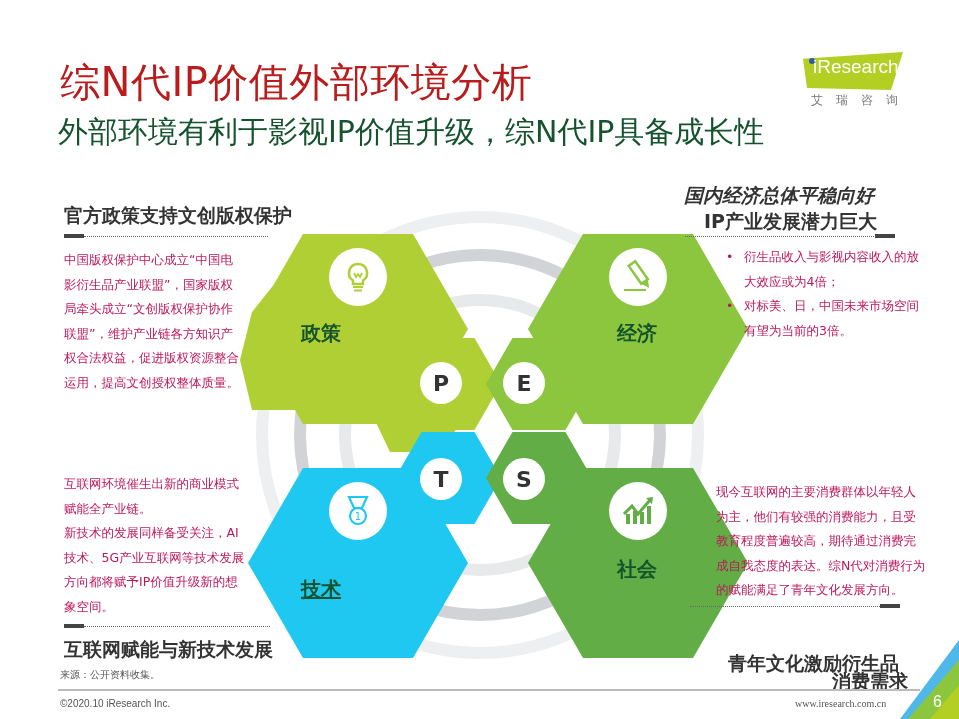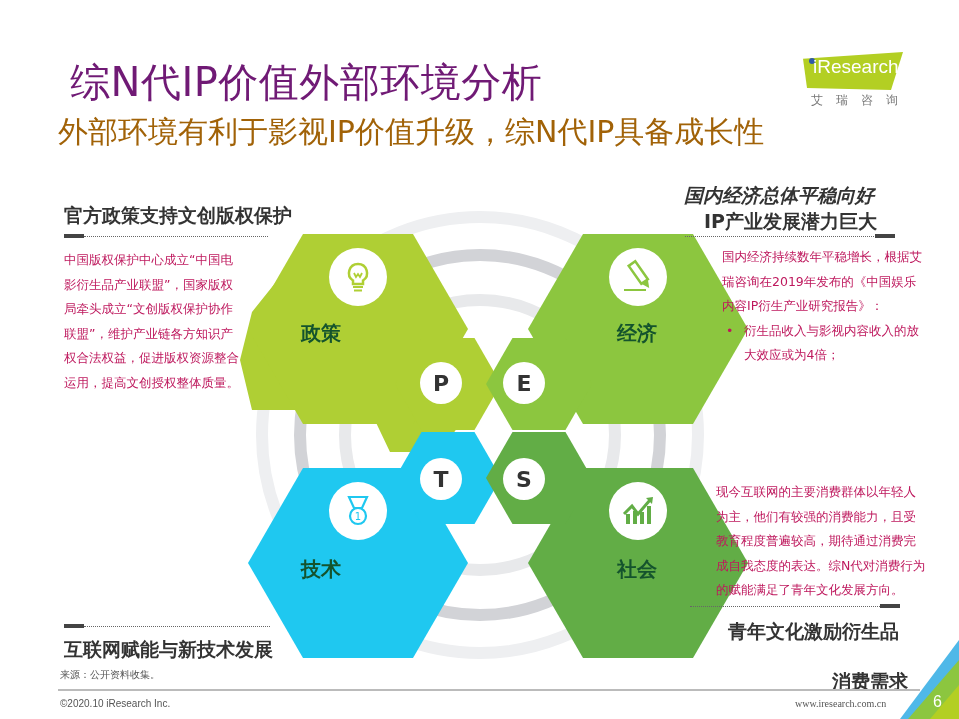--- a/index.html
+++ b/index.html
@@ -1,20 +1,20 @@
 <!DOCTYPE html>
 <html><head>
 <meta charset="utf-8">
 <style>
   html,body{margin:0;padding:0;}
   body{width:959px;height:719px;position:relative;overflow:hidden;background:#fff;
        font-family:"DejaVu Sans","Liberation Sans",sans-serif;color:#404040;}
   .abs{position:absolute;}
-  .title{left:70px;top:58px;font-size:40px;color:#701a75;letter-spacing:0.5px;white-space:nowrap;line-height:48px;}
-  .subtitle{left:58px;top:112px;font-size:30px;color:#a16207;white-space:nowrap;line-height:40px;}
+  .title{left:60px;top:58px;font-size:40px;color:#b91c1c;letter-spacing:0.5px;white-space:nowrap;line-height:48px;}
+  .subtitle{left:58px;top:112px;font-size:30px;color:#14532d;white-space:nowrap;line-height:40px;}
   .logo{left:795px;top:50px;width:115px;height:58px;}
   .logo-box{position:absolute;left:8px;top:2px;width:100px;height:38px;background:#b3cf23;
             clip-path:polygon(0 18%,100% 0,88% 100%,4% 95%);}
   .logo-text{position:absolute;left:18px;top:6px;color:#fff;font-size:19px;font-family:"Liberation Sans",sans-serif;}
   .logo-dot{position:absolute;left:14px;top:8px;width:6px;height:6px;border-radius:50%;background:#2f5aa8;}
   .logo-cn{position:absolute;left:16px;top:42px;font-size:12px;color:#777;letter-spacing:13px;white-space:nowrap;}
 
   .heading{font-size:19px;font-weight:bold;color:#333;white-space:nowrap;line-height:26px;}
   .body-text{font-size:12.5px;color:#be185d;line-height:24.5px;}
   .bullet-list{list-style:none;margin:0;padding:0;}
@@ -89,21 +89,21 @@
 <div class="abs hexbig" style="left:248px;top:468px;background:#1fc8f0;"></div>
 <div class="abs hexsmall" style="left:395px;top:432px;background:#1fc8f0;"></div>
 <div class="abs" style="left:380px;top:470px;width:40px;height:40px;background:#1fc8f0;"></div>
 <div class="abs circle-icon" style="left:329px;top:482px;">
   <svg width="34" height="34" viewBox="0 0 34 34">
     <polygon points="8,3 26,3 21,14 13,14" fill="none" stroke="#1fc8f0" stroke-width="2.2"></polygon>
     <circle cx="17" cy="22" r="8" fill="none" stroke="#1fc8f0" stroke-width="2.2"></circle>
     <text x="17" y="26" font-size="10" text-anchor="middle" fill="#1fc8f0" font-family="DejaVu Sans, sans-serif">1</text>
   </svg>
 </div>
-<div class="abs hex-label" style="left:301px;top:556px;">技术</div>
+<div class="abs hex-label" style="left:301px;top:576px;text-decoration:underline;">技术</div>
 <div class="abs letter-circle" style="left:420px;top:458px;">T</div>
 
 <div class="abs hexbig" style="left:528px;top:468px;background:#62ad46;"></div>
 <div class="abs hexsmall" style="left:486px;top:432px;background:#62ad46;"></div>
 <div class="abs" style="left:560px;top:470px;width:40px;height:40px;background:#62ad46;"></div>
 <div class="abs circle-icon" style="left:609px;top:482px;">
   <svg width="36" height="34" viewBox="0 0 36 34">
     <polyline points="4,20 12,12 18,20 30,6" fill="none" stroke="#62ad46" stroke-width="3"></polyline>
     <polygon points="26,4 33,3 32,10" fill="#62ad46"></polygon>
     <rect x="6" y="20" width="4" height="10" fill="#62ad46"></rect>
@@ -118,36 +118,38 @@
 <div class="abs heading" style="left:64px;top:202px;">官方政策支持文创版权保护</div>
 <div class="abs thickbar" style="left:64px;top:234px;width:20px;"></div>
 <div class="abs dotline" style="left:84px;top:236px;width:184px;"></div>
 <div class="abs body-text" style="left:64px;top:248px;width:176px;">中国版权保护中心成立“中国电影衍生品产业联盟”，国家版权局牵头成立“文创版权保护协作联盟”，维护产业链各方知识产权合法权益，促进版权资源整合运用，提高文创授权整体质量。</div>
 
 <div class="abs heading" style="left:684px;top:182px;font-style:italic;">国内经济总体平稳向好</div>
 <div class="abs heading" style="left:704px;top:208px;">IP产业发展潜力巨大</div>
 <div class="abs dotline" style="left:685px;top:236px;width:195px;"></div>
 <div class="abs thickbar" style="left:875px;top:234px;width:20px;"></div>
 <div class="abs body-text" style="left:722px;top:245px;width:200px;">
-  <div>国内经济持续数年平稳增长，根据艾瑞咨询在2019年发布的《中国娱乐内容IP衍生产业研究报告》：</div>
   <ul class="bullet-list">
     <li>衍生品收入与影视内容收入的放大效应或为4倍；</li>
+    <li>对标美、日，中国未来市场空间有望为当前的3倍。</li>
   </ul>
 </div>
 
 <div class="abs body-text" style="left:64px;top:472px;width:186px;">
+  <div>互联网环境催生出新的商业模式赋能全产业链。</div>
+  <div>新技术的发展同样备受关注，AI技术、5G产业互联网等技术发展方向都将赋予IP价值升级新的想象空间。</div>
 </div>
 <div class="abs thickbar" style="left:64px;top:624px;width:20px;"></div>
 <div class="abs dotline" style="left:84px;top:626px;width:186px;"></div>
 <div class="abs heading" style="left:64px;top:636px;">互联网赋能与新技术发展</div>
 
 <div class="abs body-text" style="left:716px;top:480px;width:210px;">现今互联网的主要消费群体以年轻人为主，他们有较强的消费能力，且受教育程度普遍较高，期待通过消费完成自我态度的表达。综N代对消费行为的赋能满足了青年文化发展方向。</div>
 <div class="abs dotline" style="left:690px;top:606px;width:200px;"></div>
 <div class="abs thickbar" style="left:880px;top:604px;width:20px;"></div>
-<div class="abs heading" style="left:728px;top:618px;">青年文化激励衍生品</div>
+<div class="abs heading" style="left:728px;top:650px;">青年文化激励衍生品</div>
 <div class="abs heading" style="left:832px;top:668px;">消费需求</div>
 
 <div class="abs footer-src">来源：公开资料收集。</div>
 <div class="abs footer-line"></div>
 <div class="abs footer-copy">©2020.10 iResearch Inc.</div>
 <div class="abs footer-url">www.iresearch.com.cn</div>
 <svg class="abs" style="left:900px;top:640px;" width="59" height="79">
   <polygon points="59,0 59,40 20,79 0,79" fill="#4fb8e8"></polygon>
   <polygon points="59,20 59,79 8,79" fill="#8cc63f"></polygon>
   <polygon points="59,45 59,79 30,79" fill="#b3cf23"></polygon>

